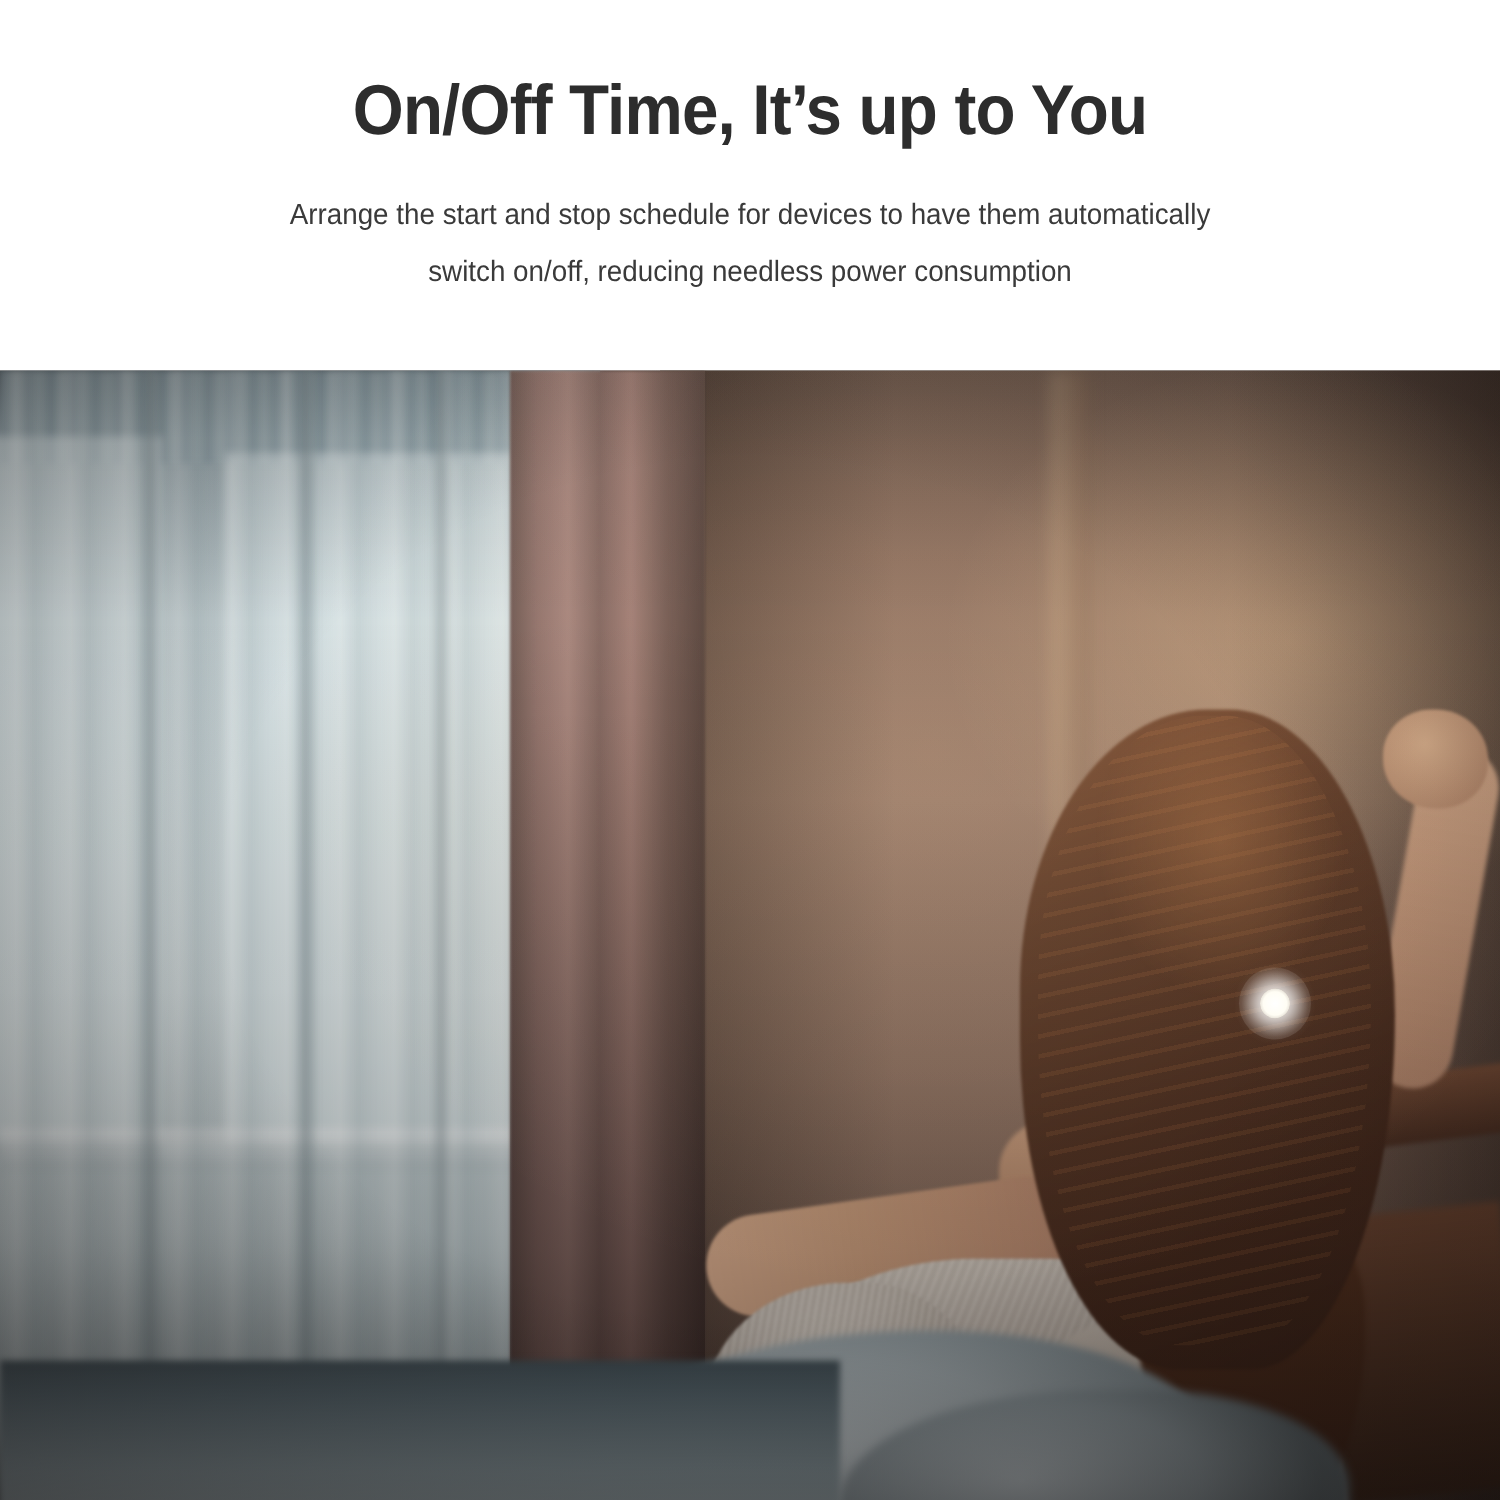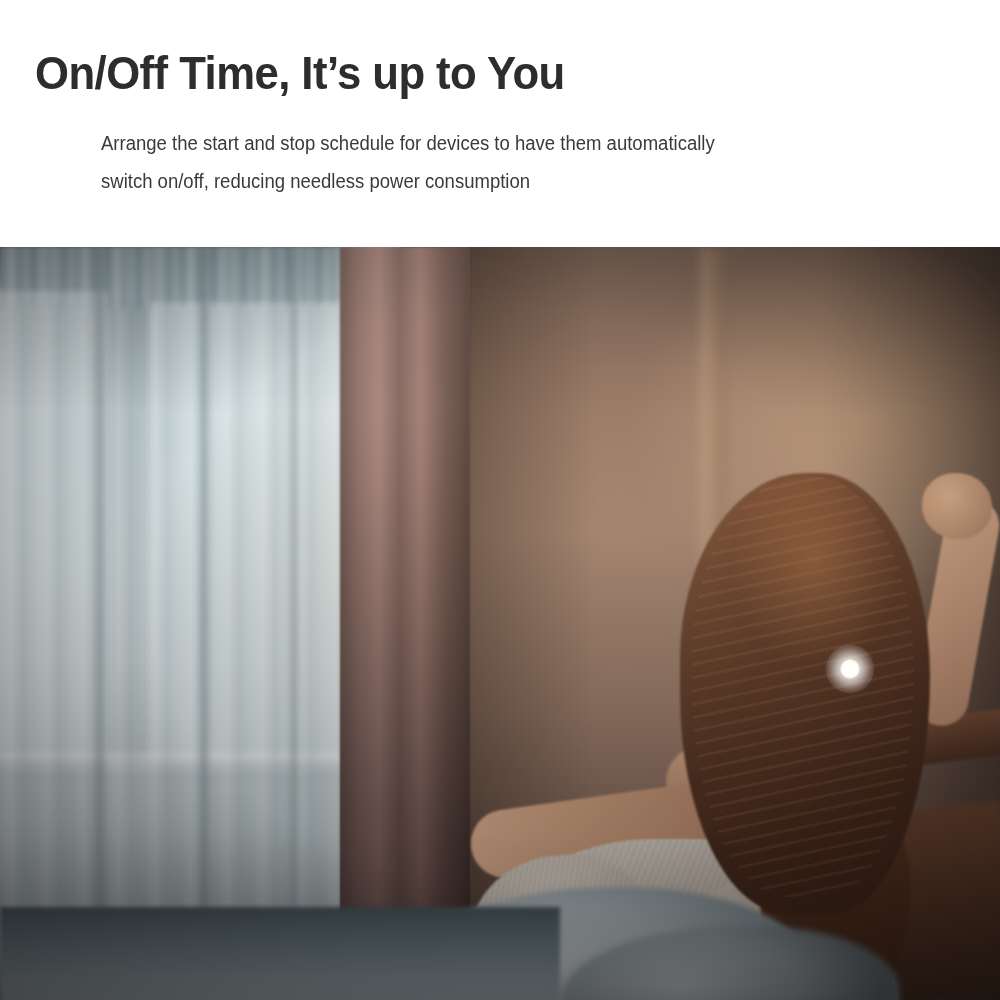--- a/index.html
+++ b/index.html
@@ -8,21 +8,21 @@
     width:1000px; height:1000px;
     background:#ffffff;
     font-family:"Liberation Sans", sans-serif;
     overflow:hidden;
   }
   #page { position:relative; width:1000px; height:1000px; background:#fff; }
 
   
   .header {
     position:absolute; left:0; top:0; width:1000px; height:247px;
-    background:#ffffff; 
+    background:#ffffff; text-align:center;
   }
   .title {
     position:absolute; left:0; top:48px; width:1000px;
     font-size:47px; font-weight:700; line-height:1.05;
     color:#2d2d2d; letter-spacing:-0.6px;
     transform:scaleX(0.93); transform-origin:center top;
     white-space:nowrap;
   }
   .subtitle {
     position:absolute; left:50%; top:124px; width:840px; margin-left:-420px;

